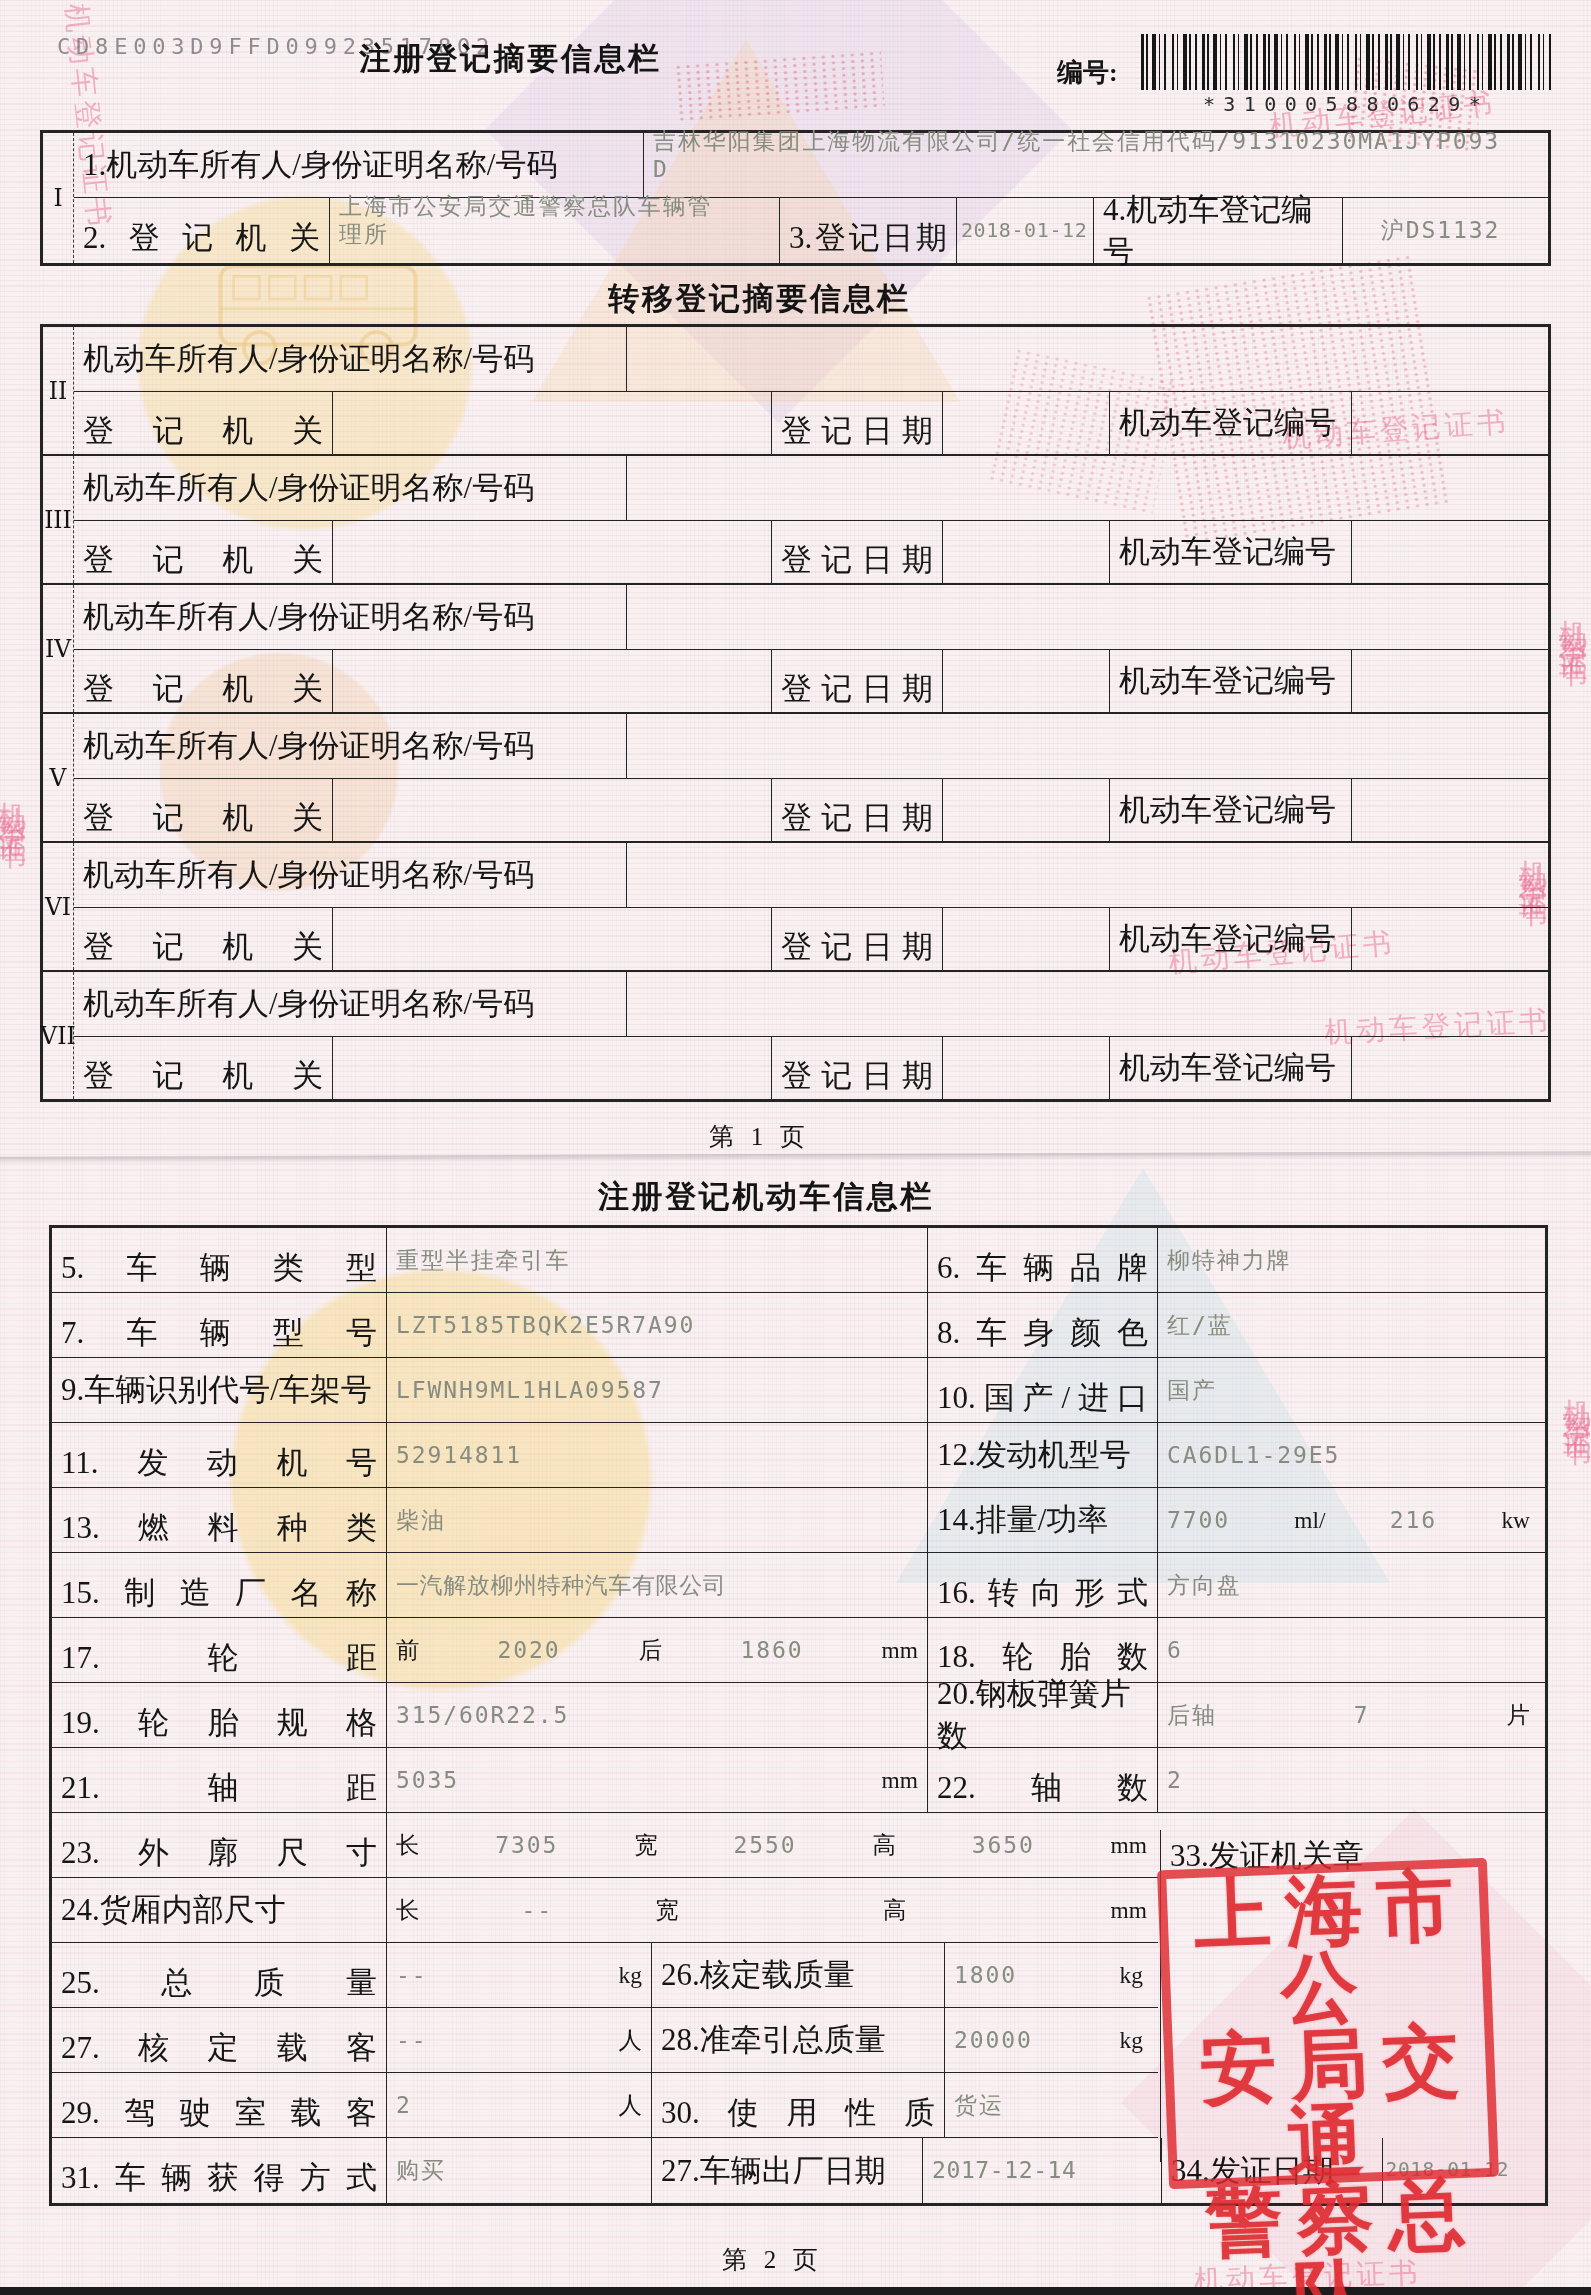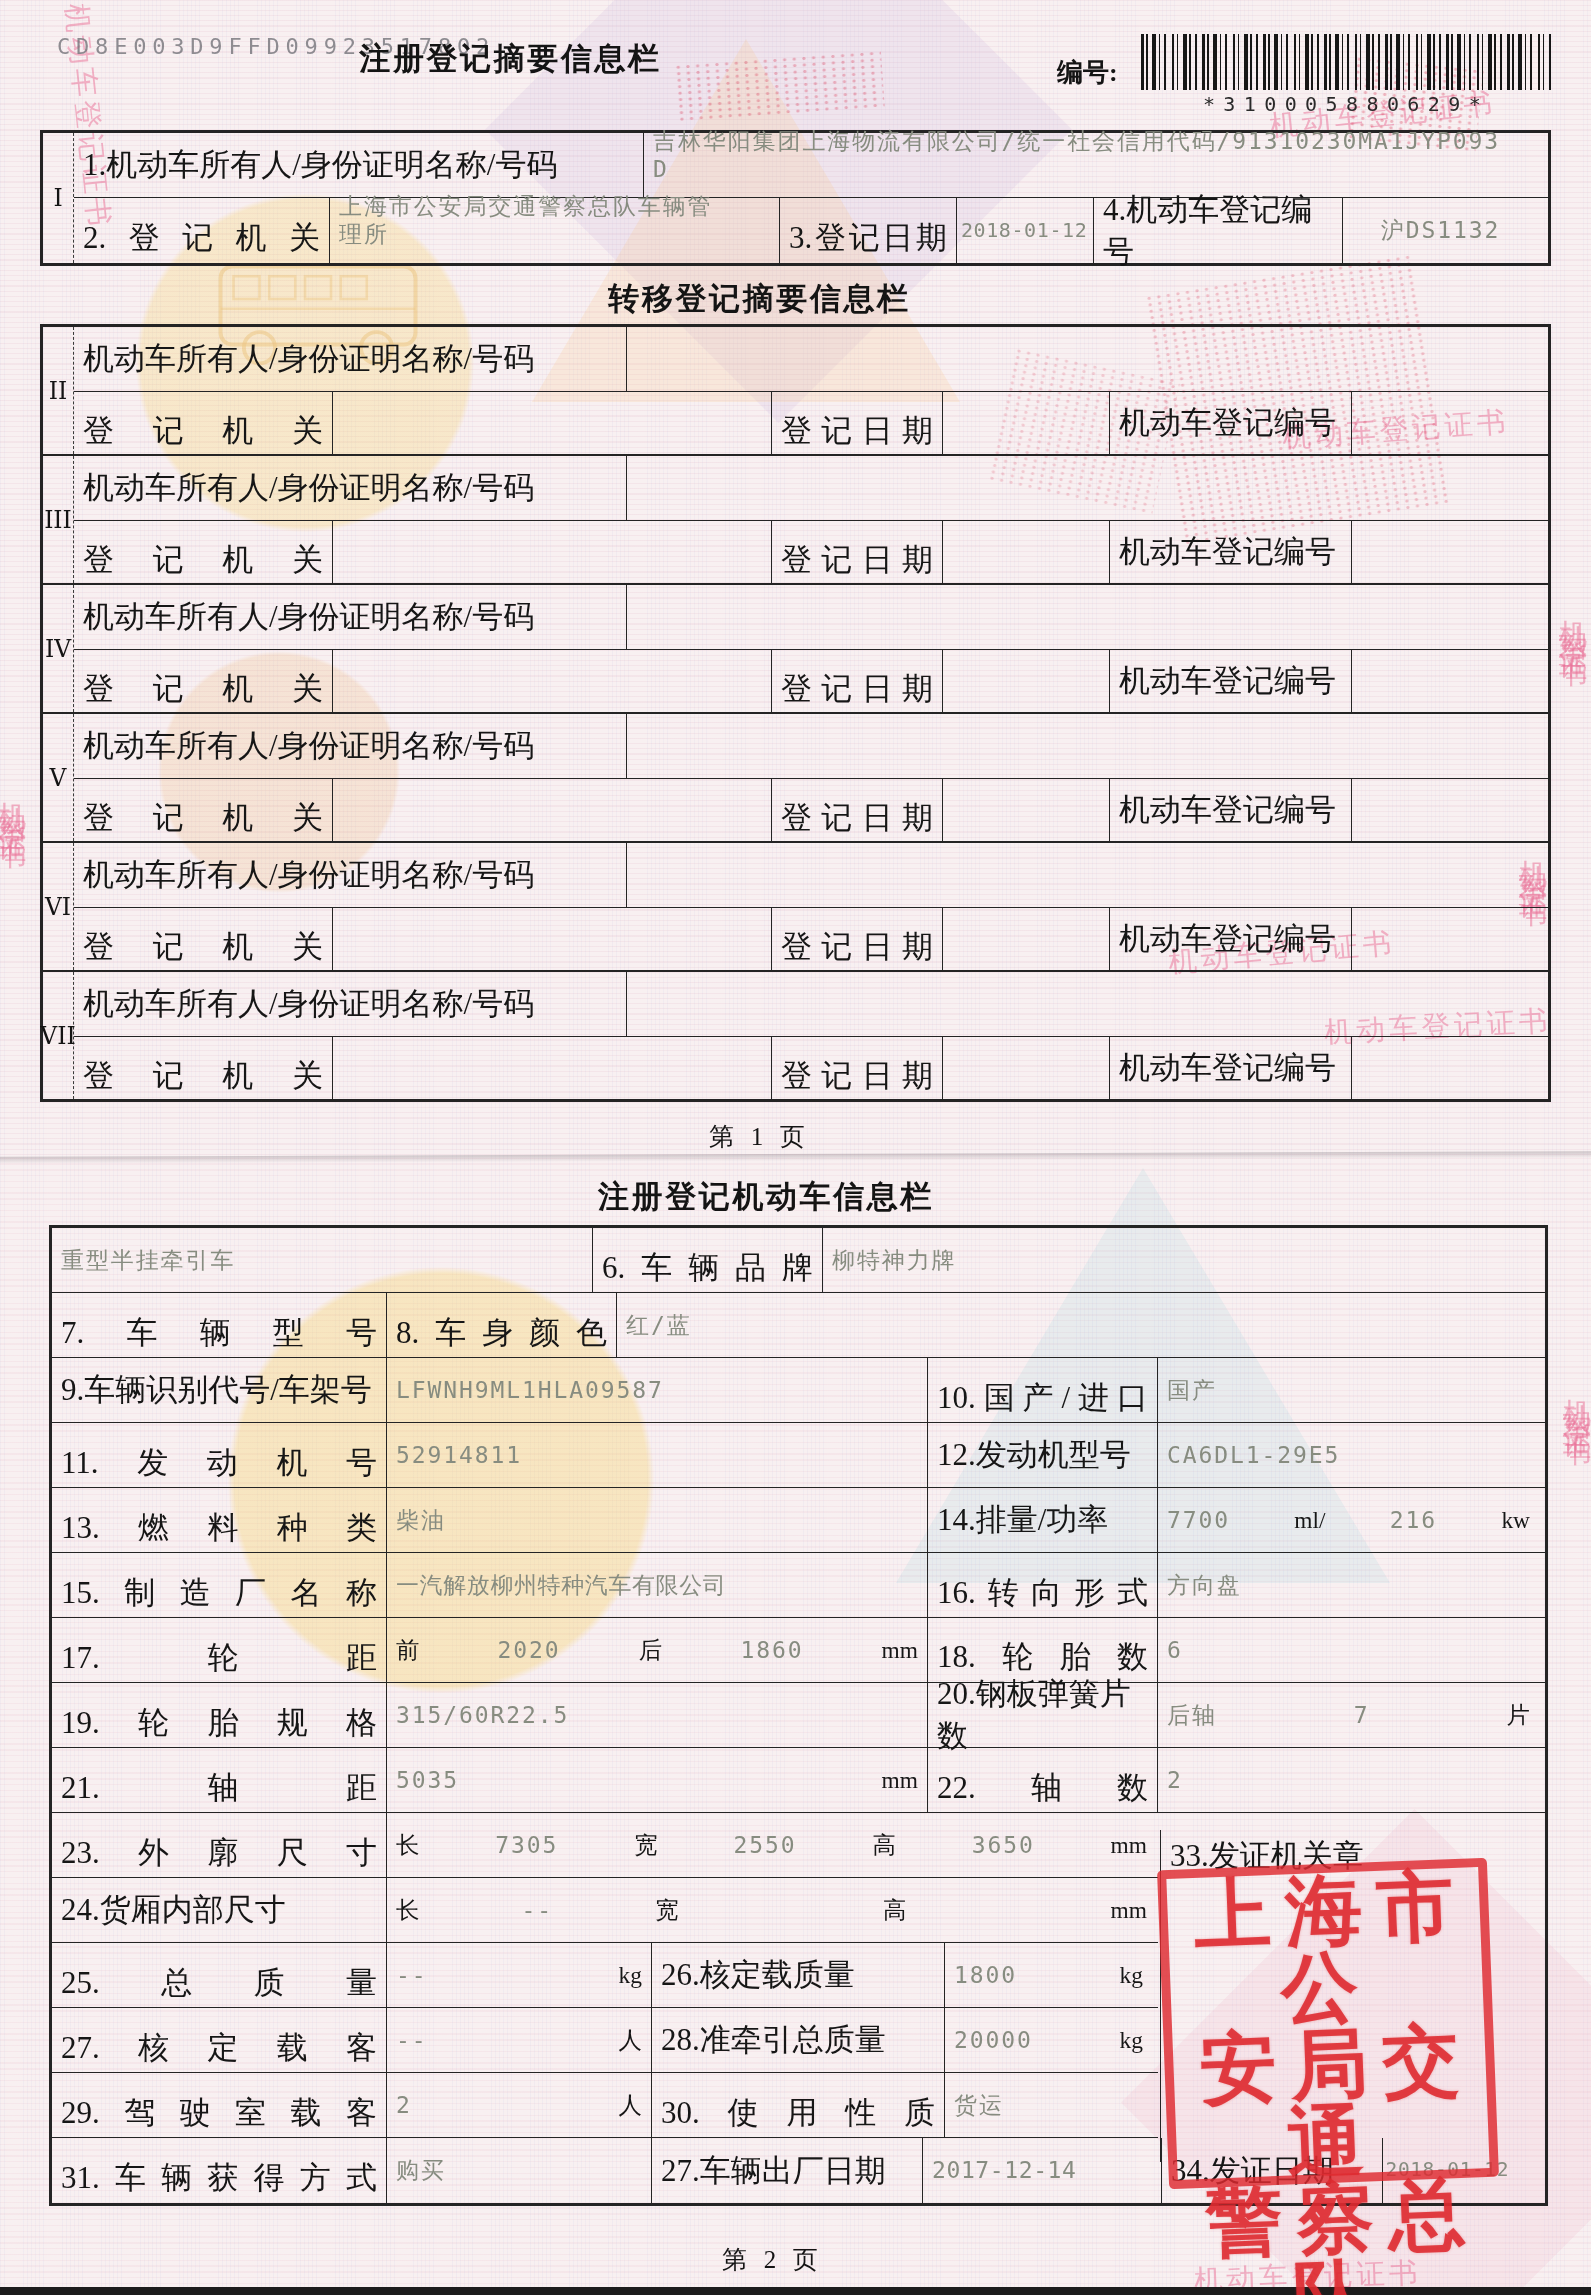--- a/index.html
+++ b/index.html
@@ -313,34 +313,40 @@
 
   <div class="footer" style="left:0;top:1120px;width:1519px;">第 1 页</div>
 
   <div class="seam"></div>
 
   <div class="title" style="left:0;top:1176px;width:1532px;">注册登记机动车信息栏</div>
 
   <div class="p2tbl">
 
     <div class="row">
+      <div class="c" style="width:335px;">
+          <span class="lbl jl" style="width:100%;">5.车辆类型</span>
+        </div>
       <div class="c" style="width:541px;">
           <span class="typed">重型半挂牵引车</span>
         </div>
       <div class="c" style="width:230px;">
           <span class="lbl jl" style="width:100%;">6.车辆品牌</span>
         </div>
       <div class="c end" style="width:381px;">
           <span class="typed">柳特神力牌</span>
         </div>
     </div>
 
     <div class="row">
       <div class="c" style="width:335px;">
           <span class="lbl jl" style="width:100%;">7.车辆型号</span>
+        </div>
+      <div class="c" style="width:541px;">
+          <span class="typed">LZT5185TBQK2E5R7A90</span>
         </div>
       <div class="c" style="width:230px;">
           <span class="lbl jl" style="width:100%;">8.车身颜色</span>
         </div>
       <div class="c end" style="width:381px;">
           <span class="typed">红/蓝</span>
         </div>
     </div>
 
     <div class="row">

